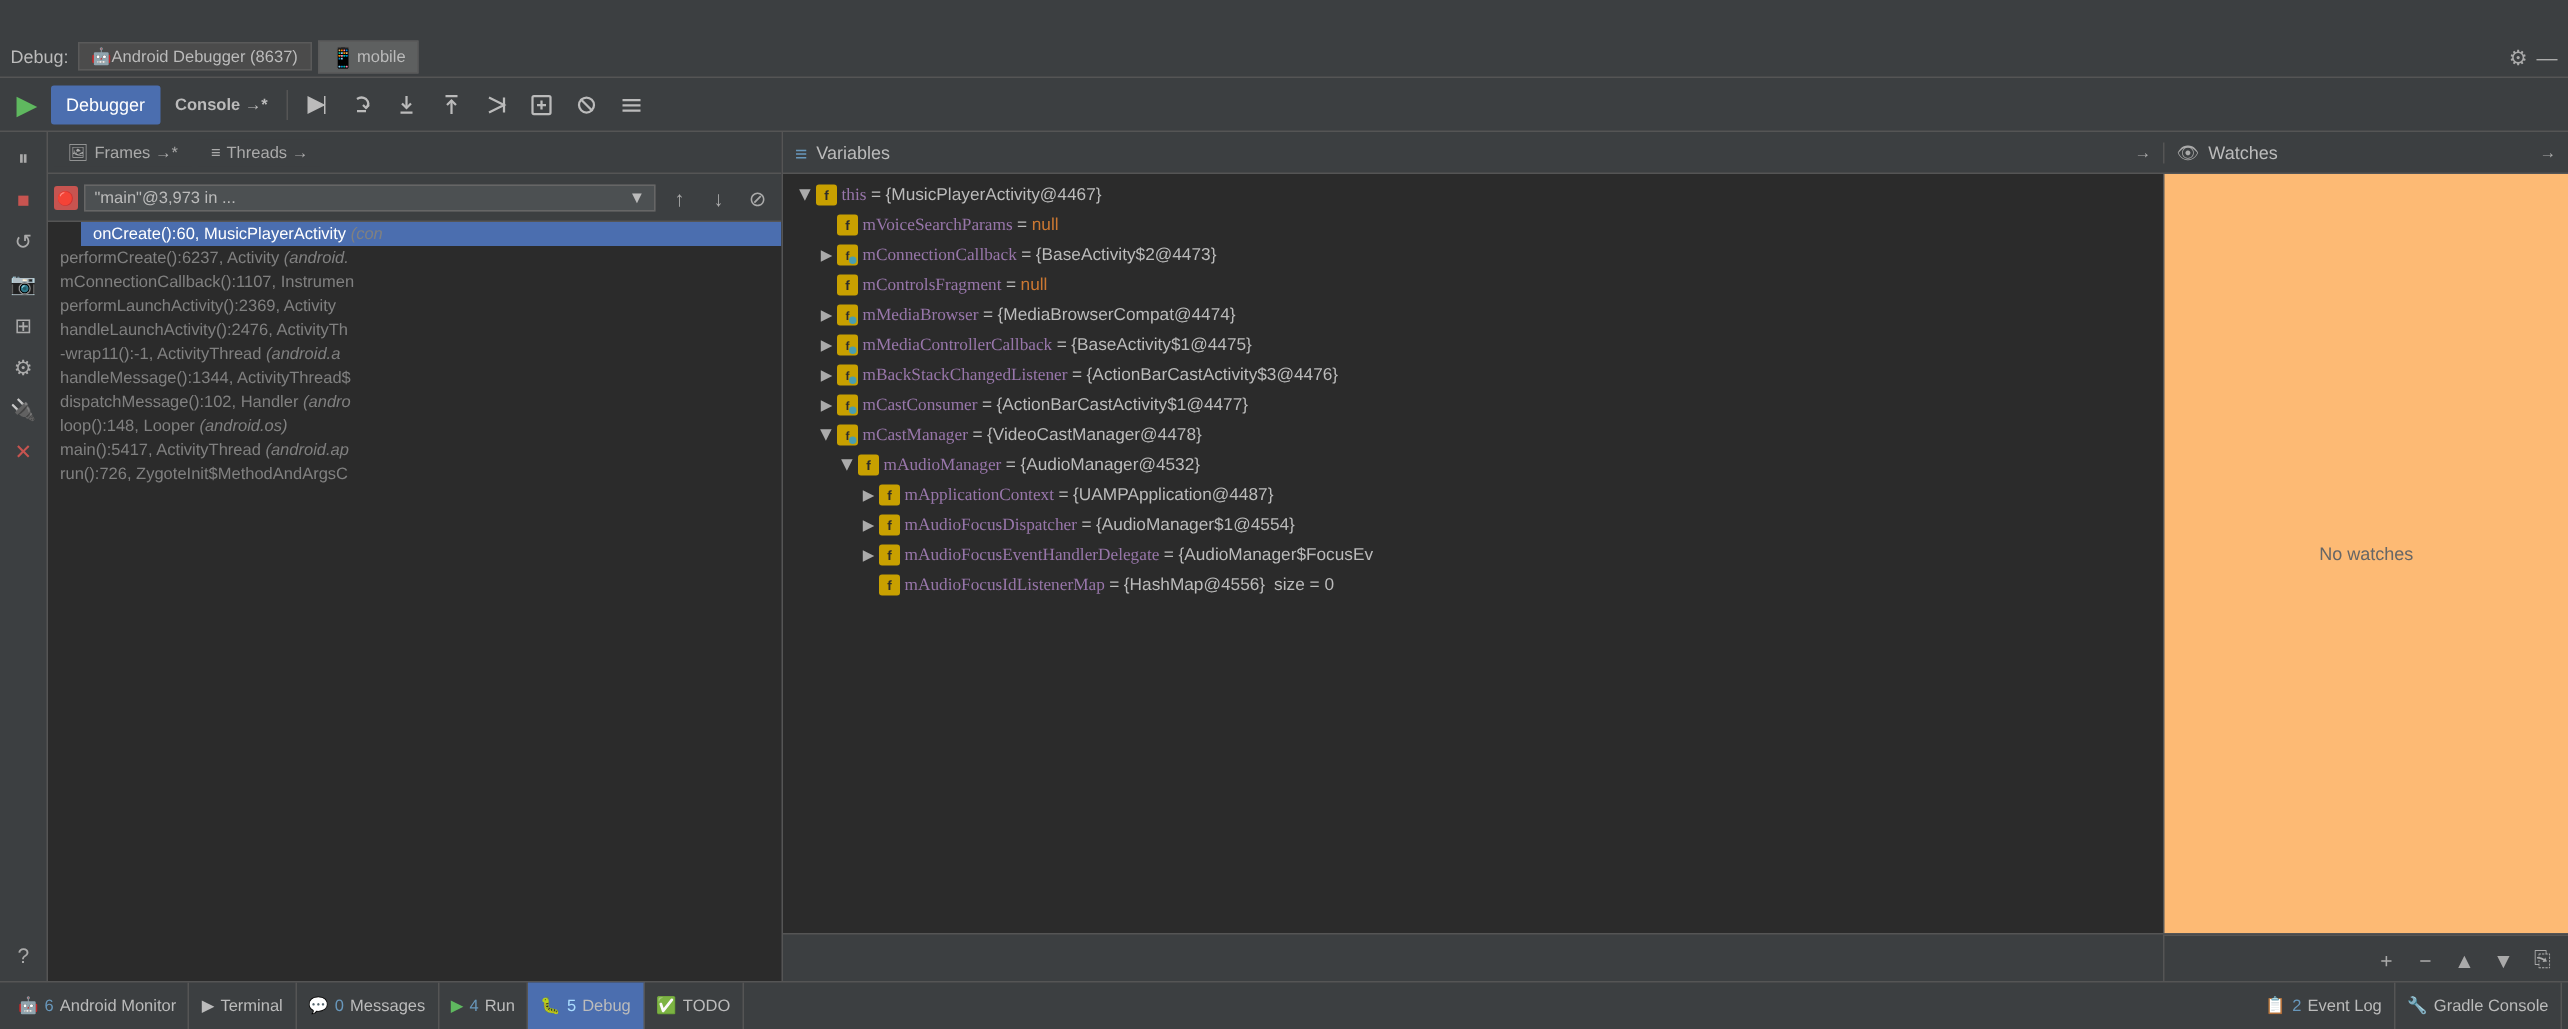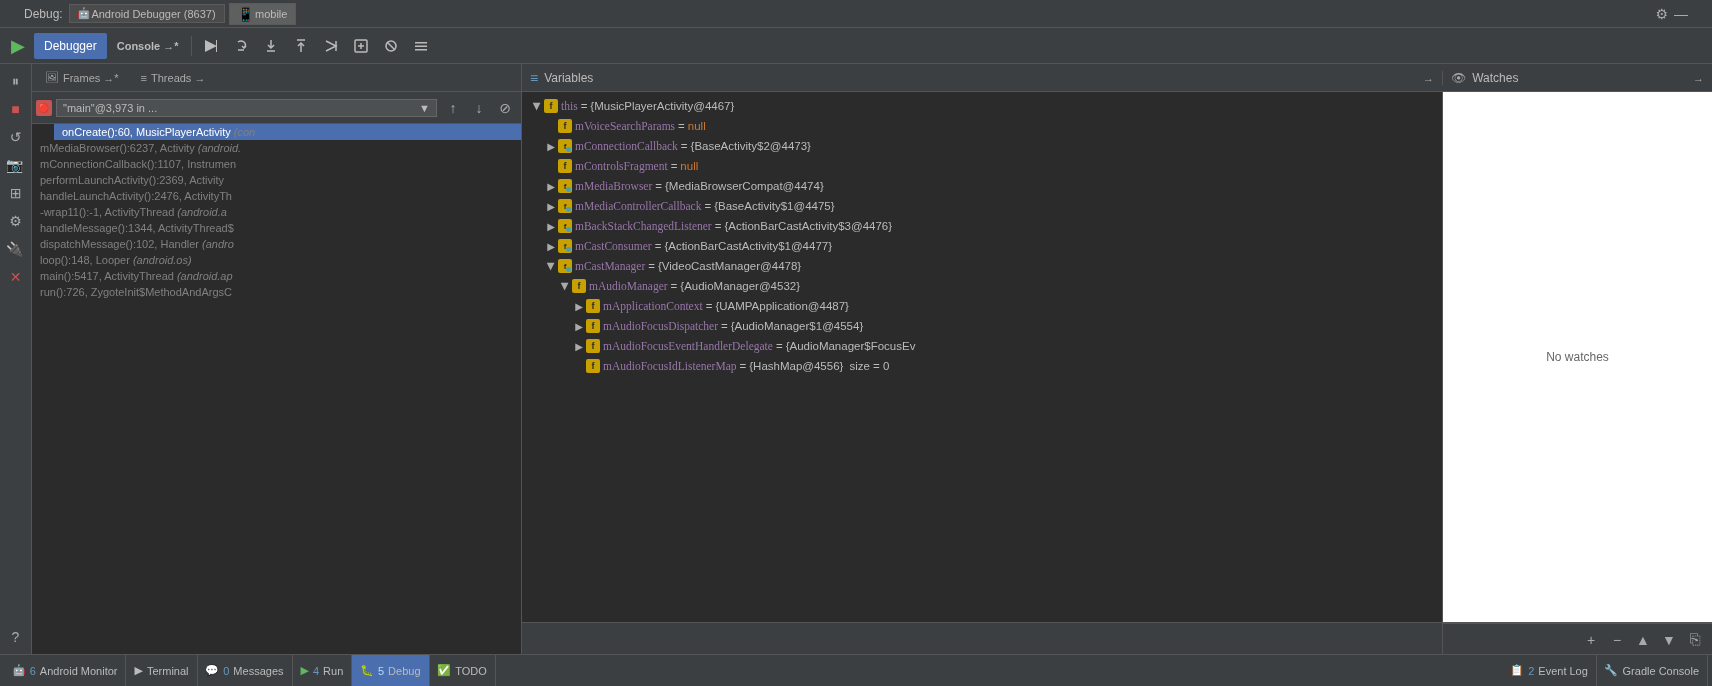--- a/index.html
+++ b/index.html
@@ -1,21 +1,21 @@
 <!DOCTYPE html>
 <html><head>
   <meta charset="utf-8">
   <style>
     * { box-sizing: border-box; margin: 0; padding: 0; }
     body { font-family: 'Helvetica Neue', Arial, sans-serif; font-size: 12px; background: #3c3f41; color: #bbbbbb; width: 1712px; height: 686px; overflow: hidden; }
 
     
     .debug-bar {
       display: flex; align-items: center; background: #3c3f41; height: 28px;
-      padding: 0 24px; border-bottom: 1px solid #555; color: #bbbbbb; font-size: 12px;
+      padding: 0 7px; border-bottom: 1px solid #555; color: #bbbbbb; font-size: 12px; margin-top: 24px;
     }
     .debug-bar .label { color: #bbbbbb; margin-right: 6px; }
     .debug-tab {
       display: flex; align-items: center; background: #4b4b4b; border: 1px solid #5a5a5a;
       padding: 2px 8px; margin-right: 4px; color: #bbbbbb; font-size: 11px; cursor: pointer;
     }
     .debug-tab.active { background: #5e6060; }
     .spacer { flex: 1; }
     .gear-icons { display: flex; align-items: center; gap: 6px; color: #aaa; font-size: 14px; }
 
@@ -77,21 +77,21 @@
     .watches-section {
       width: 270px; display: flex; align-items: center; padding: 0 8px; gap: 6px;
       font-size: 12px; color: #bbbbbb; border-left: 1px solid #555;
     }
     .watches-icon { font-size: 12px; color: #aaa; }
     .pin-icon { margin-left: auto; color: #aaa; font-size: 11px; }
 
     
     .vars-watches-content { display: flex; flex: 1; overflow: hidden; }
     .vars-content { flex: 1; overflow-y: auto; background: #2b2b2b; padding: 4px 0; }
-    .watches-content { width: 270px; background: #ffffff; border-left: 1px solid #555; display: flex; align-items: center; justify-content: center; color: #666; font-size: 12px; }
+    .watches-content { width: 270px; background: #fdba74; border-left: 1px solid #555; display: flex; align-items: center; justify-content: center; color: #666; font-size: 12px; }
 
     .var-row {
       display: flex; align-items: center; padding: 1px 4px; font-size: 11.5px;
       white-space: nowrap; cursor: pointer; min-height: 20px;
     }
     .var-indent { display: inline-block; }
     .expand-arrow { width: 14px; display: inline-flex; align-items: center; justify-content: center; color: #aaa; font-size: 10px; cursor: pointer; }
     .expand-arrow.expanded { transform: rotate(90deg); }
     .field-icon { width: 16px; height: 14px; display: inline-flex; align-items: center; justify-content: center; margin-right: 3px; }
     .field-icon-f { background: #c8a000; color: #2b2b2b; font-size: 9px; font-weight: bold; border-radius: 2px; width: 14px; height: 14px; }
@@ -246,21 +246,21 @@
           <button class="nav-btn">↓</button>
           <button class="nav-btn">⊘</button>
         </div>
       </div>
 
       <div class="frames-list">
         <div class="frame-item selected">
           <span>onCreate():60, MusicPlayerActivity </span><span class="frame-italic">(con</span>
         </div>
         <div class="frame-item">
-          <span class="frame-gray">mMediaBrowser():6237, Activity </span><span class="frame-italic">(android.</span>
+          <span class="frame-gray">performCreate():6237, Activity </span><span class="frame-italic">(android.</span>
         </div>
         <div class="frame-item">
           <span class="frame-gray">mConnectionCallback():1107, Instrumen</span>
         </div>
         <div class="frame-item">
           <span class="frame-gray">performLaunchActivity():2369, Activity</span>
         </div>
         <div class="frame-item">
           <span class="frame-gray">handleLaunchActivity():2476, ActivityTh</span>
         </div>

